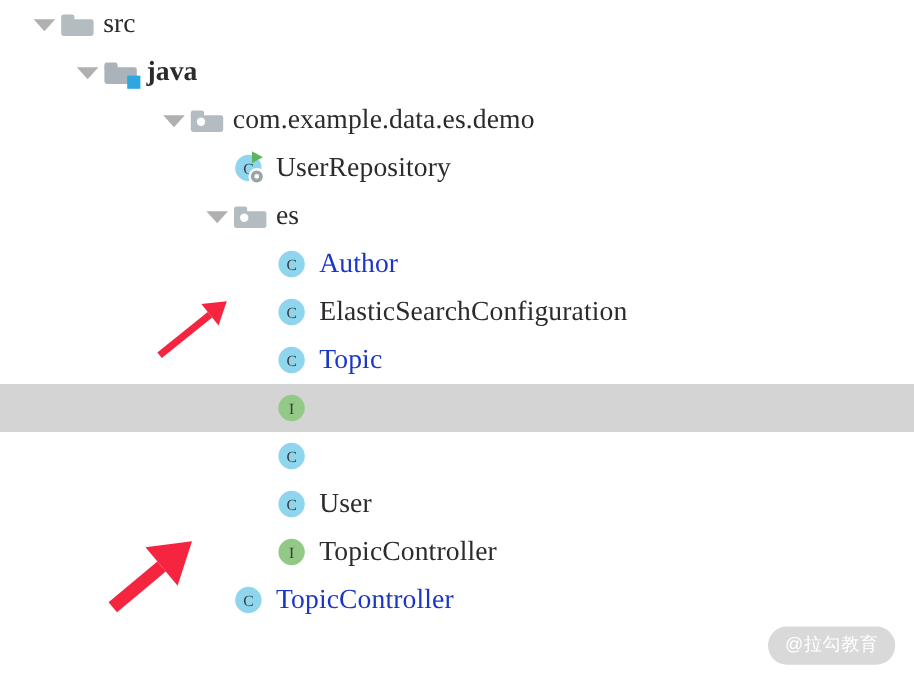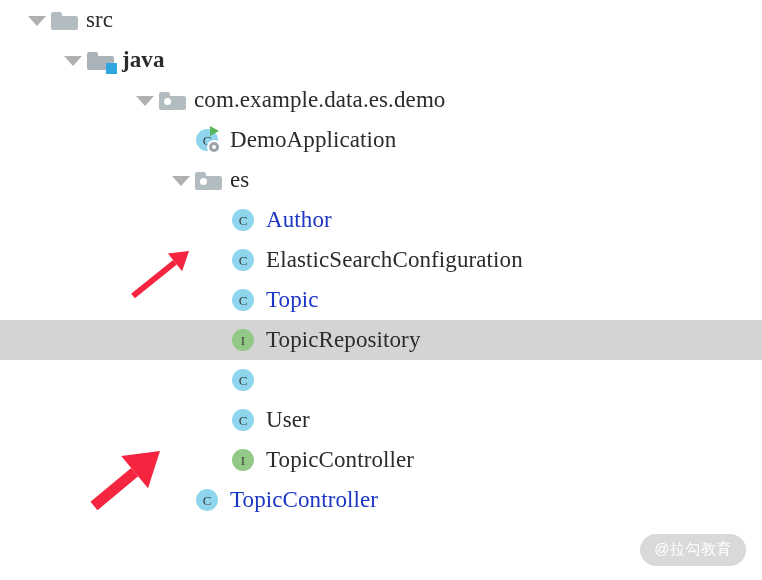--- a/index.html
+++ b/index.html
@@ -174,21 +174,21 @@
     position: absolute;
     left: 0; top: 0;
     width: 762px; height: 580px;
     pointer-events: none;
   }
 
   
   .watermark {
     position: absolute;
     right: 16px;
-    bottom: 14px;
+    bottom: 26px;
     background: #d9d9d9;
     color: #ffffff;
     font-size: 15px;
     padding: 6px 14px 7px 14px;
     border-radius: 16px;
     letter-spacing: 0.5px;
   }
 </style>
 </head>
 <body>
@@ -230,21 +230,21 @@
       <span class="label">com.example.data.es.demo</span>
     </div>
     <div class="row">
       <span class="indent" style="width:168px"></span>
       <span class="twisty"></span>
       <span class="cicon c-run">
         <span class="disc">C</span>
         <span class="play"></span>
         <span class="gear"></span>
       </span>
-      <span class="label">DemoApplication</span>
+      <span class="label">UserRepository</span>
     </div>
     <div class="row">
       <span class="indent" style="width:168px"></span>
       <span class="twisty open"></span>
       <span class="icon f-pkg">
         <span class="folder-base">
           <span class="tab"></span>
           <span class="body"></span>
           <span class="dot"></span>
         </span>
@@ -274,21 +274,20 @@
         <span class="disc">C</span>
       </span>
       <span class="label vcs">Topic</span>
     </div>
     <div class="row selected">
       <span class="indent" style="width:204px"></span>
       <span class="twisty"></span>
       <span class="cicon c-iface">
         <span class="disc">I</span>
       </span>
-      <span class="label">TopicRepository</span>
     </div>
     <div class="row">
       <span class="indent" style="width:204px"></span>
       <span class="twisty"></span>
       <span class="cicon c-class">
         <span class="disc">C</span>
       </span>
     </div>
     <div class="row">
       <span class="indent" style="width:204px"></span>

